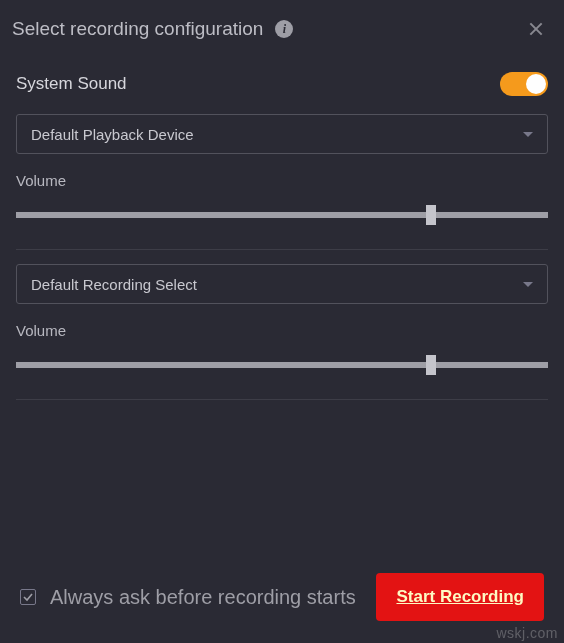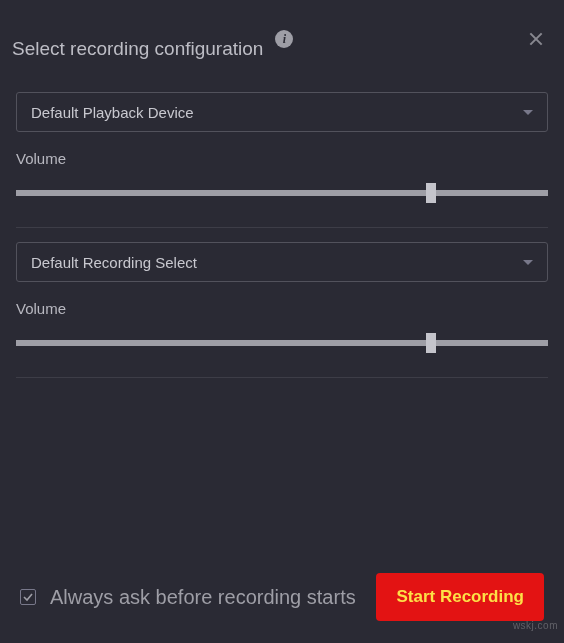--- a/index.html
+++ b/index.html
@@ -20,21 +20,20 @@
     }
     .header {
       display: flex;
       align-items: center;
       padding: 18px 18px 14px 12px;
     }
     .header-title {
       font-size: 19px;
       color: #bdbdc5;
       font-weight: 400;
-      margin-top: 20px;
     }
     .info-icon {
       width: 18px;
       height: 18px;
       border-radius: 50%;
       background: #9e9ea6;
       color: #2a2a34;
       display: inline-flex;
       align-items: center;
       justify-content: center;
@@ -188,50 +187,57 @@
       width: 10px;
       height: 10px;
     }
     .footer-label {
       font-size: 20px;
       color: #9e9ea6;
     }
     .start-btn {
       margin-left: auto;
       background: #e31313;
-      color: #fde047;
+      color: #fef9c3;
       font-size: 17px;
       font-weight: 600;
       padding: 14px 20px;
       border: none;
       border-radius: 4px;
       cursor: pointer;
+      text-decoration: underline;
     }
     .watermark {
       position: absolute;
       right: 6px;
-      bottom: 12px;
-      font-size: 10px;
+      bottom: 2px;
+      font-size: 14px;
       color: rgba(220,220,220,0.3);
       letter-spacing: 0.5px;
     }
   </style>
 </head>
 <body>
 
 <div class="panel">
   <div class="header">
     <span class="header-title">Select recording configuration</span>
     <span class="info-icon">i</span>
     <span class="close-icon"></span>
   </div>
 
   <div class="content">
 
     <div class="section">
+      <div class="section-row">
+        <span class="section-label">System Sound</span>
+        <div class="toggle on">
+          <div class="toggle-knob"></div>
+        </div>
+      </div>
       <div class="select">
         <span class="select-text">Default Playback Device</span>
         <span class="select-caret"></span>
       </div>
       <div class="volume-label">Volume</div>
       <div class="slider">
         <div class="slider-track"></div>
         <div class="slider-thumb" style="left:78%"></div>
       </div>
     </div>

